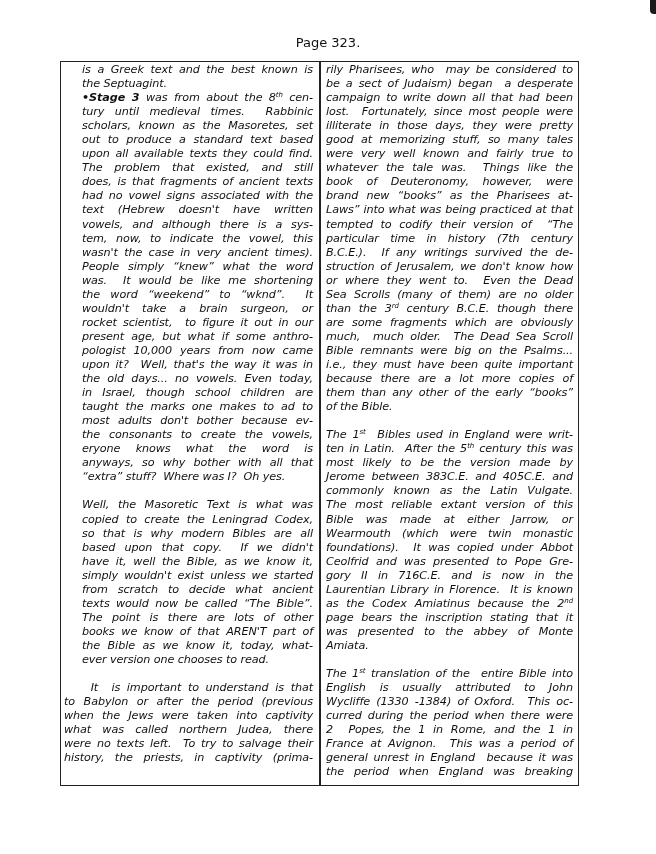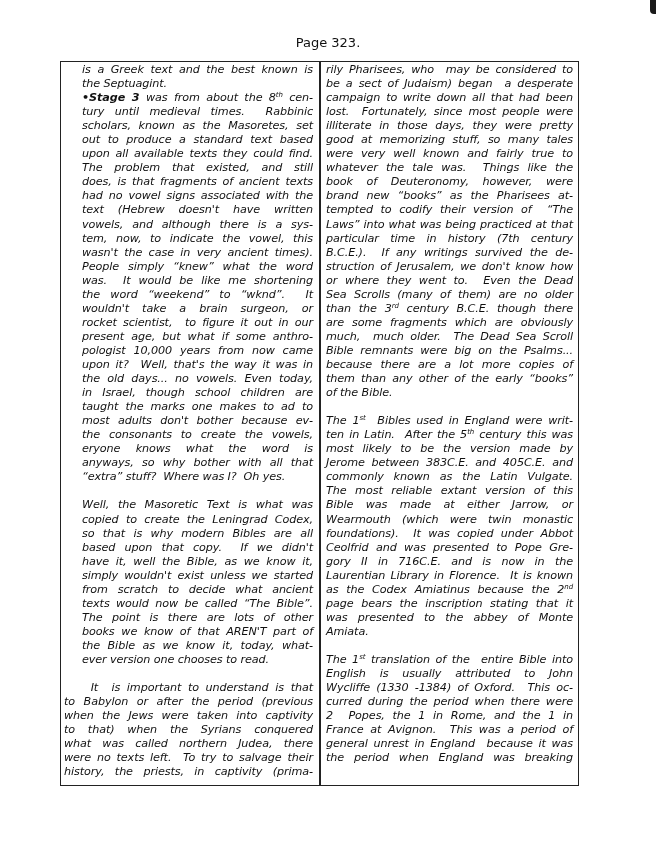--- a/index.html
+++ b/index.html
@@ -68,47 +68,47 @@
     <span class="line indent-l"><span style="white-space: pre;">from scratch to decide what ancient</span></span>
     <span class="line indent-l"><span style="white-space: pre;">texts would now be called “The Bible”.</span></span>
     <span class="line indent-l"><span style="white-space: pre;">The point is there are lots of other</span></span>
     <span class="line indent-l"><span style="white-space: pre;">books we know of that AREN'T part of</span></span>
     <span class="line indent-l"><span style="white-space: pre;">the Bible as we know it, today, what-</span></span>
     <span class="line last indent-l"><span style="white-space: pre;">ever version one chooses to read.</span></span>
     <span class="blank"></span>
     <span class="line"><span style="white-space: pre;">    It  is important to understand is that</span></span>
     <span class="line"><span style="white-space: pre;">to Babylon or after the period (previous</span></span>
     <span class="line"><span style="white-space: pre;">when the Jews were taken into captivity</span></span>
-    <span class="line"><span style="white-space: pre;">to that) when the Syrians conquered</span></span>
     <span class="line"><span style="white-space: pre;">what was called northern Judea, there</span></span>
     <span class="line"><span style="white-space: pre;">were no texts left.  To try to salvage their</span></span>
     <span class="line"><span style="white-space: pre;">history, the priests, in captivity (prima-</span></span>
   </div>
 <div class="col col-right" id="col-right">
     <span class="line"><span style="white-space: pre;">rily Pharisees, who  may be considered to</span></span>
     <span class="line"><span style="white-space: pre;">be a sect of Judaism) began  a desperate</span></span>
     <span class="line"><span style="white-space: pre;">campaign to write down all that had been</span></span>
     <span class="line"><span style="white-space: pre;">lost.  Fortunately, since most people were</span></span>
     <span class="line"><span style="white-space: pre;">illiterate in those days, they were pretty</span></span>
     <span class="line"><span style="white-space: pre;">good at memorizing stuff, so many tales</span></span>
     <span class="line"><span style="white-space: pre;">were very well known and fairly true to</span></span>
     <span class="line"><span style="white-space: pre;">whatever the tale was.  Things like the</span></span>
     <span class="line"><span style="white-space: pre;">book of Deuteronomy, however, were</span></span>
     <span class="line"><span style="white-space: pre;">brand new “books” as the Pharisees at-</span></span>
+    <span class="line"><span style="white-space: pre;">Laws” into what was being practiced at that</span></span>
     <span class="line"><span style="white-space: pre;">tempted to codify their version of  “The</span></span>
-    <span class="line"><span style="white-space: pre;">Laws” into what was being practiced at that</span></span>
     <span class="line"><span style="white-space: pre;">particular time in history (7th century</span></span>
     <span class="line"><span style="white-space: pre;">B.C.E.).  If any writings survived the de-</span></span>
     <span class="line"><span style="white-space: pre;">struction of Jerusalem, we don't know how</span></span>
     <span class="line"><span style="white-space: pre;">or where they went to.  Even the Dead</span></span>
     <span class="line"><span style="white-space: pre;">Sea Scrolls (many of them) are no older</span></span>
     <span class="line"><span style="white-space: pre;">than the 3</span><sup>rd</sup><span style="white-space: pre;"> century B.C.E. though there</span></span>
     <span class="line"><span style="white-space: pre;">are some fragments which are obviously</span></span>
     <span class="line"><span style="white-space: pre;">much,  much older.  The Dead Sea Scroll</span></span>
     <span class="line"><span style="white-space: pre;">Bible remnants were big on the Psalms...</span></span>
+    <span class="line"><span style="white-space: pre;">i.e., they must have been quite important</span></span>
     <span class="line"><span style="white-space: pre;">because there are a lot more copies of</span></span>
     <span class="line"><span style="white-space: pre;">them than any other of the early “books”</span></span>
     <span class="line last"><span style="white-space: pre;">of the Bible.</span></span>
     <span class="blank"></span>
     <span class="line"><span style="white-space: pre;">The 1</span><sup>st</sup><span style="white-space: pre;">  Bibles used in England were writ-</span></span>
     <span class="line"><span style="white-space: pre;">ten in Latin.  After the 5</span><sup>th</sup><span style="white-space: pre;"> century this was</span></span>
     <span class="line"><span style="white-space: pre;">most likely to be the version made by</span></span>
     <span class="line"><span style="white-space: pre;">Jerome between 383C.E. and 405C.E. and</span></span>
     <span class="line"><span style="white-space: pre;">commonly known as the Latin Vulgate.</span></span>
     <span class="line"><span style="white-space: pre;">The most reliable extant version of this</span></span>

